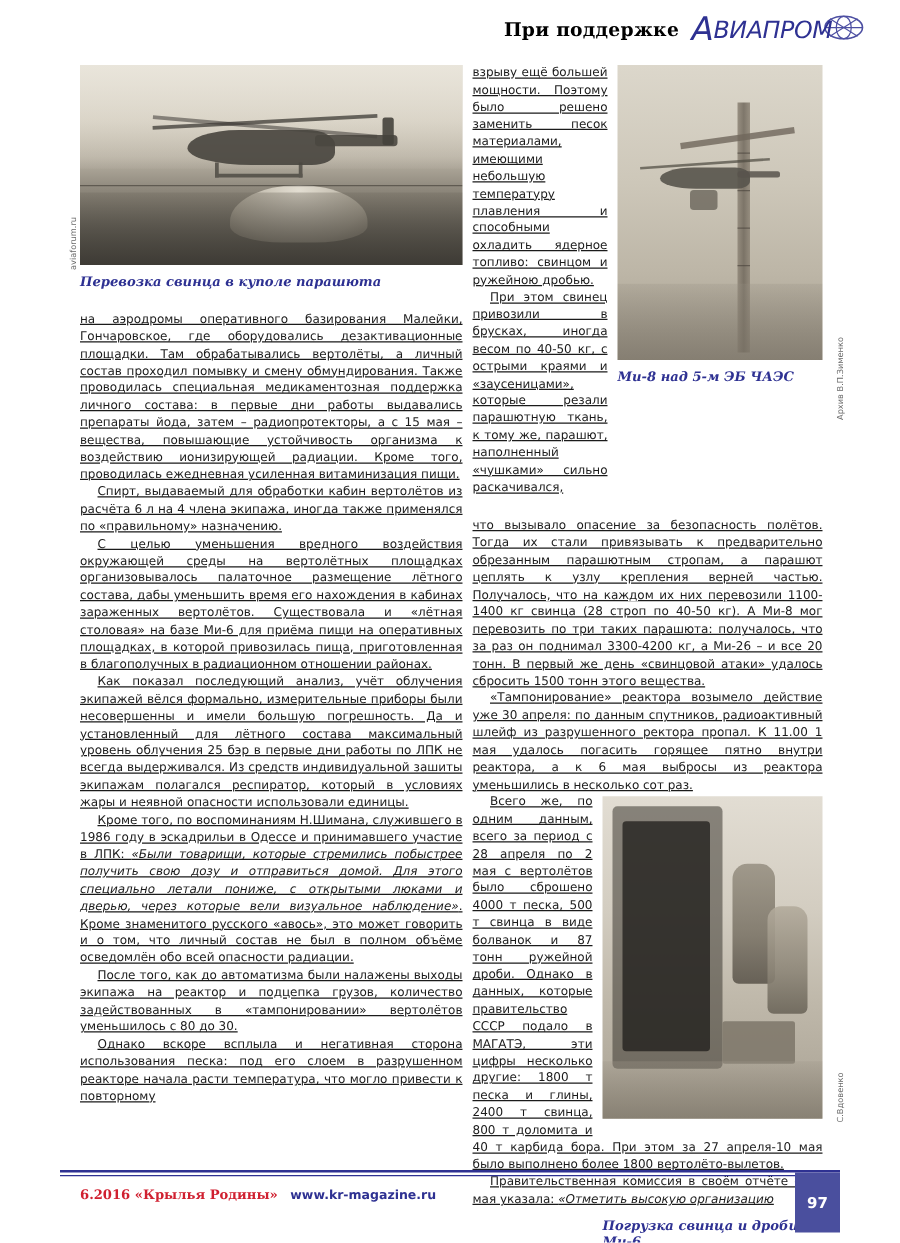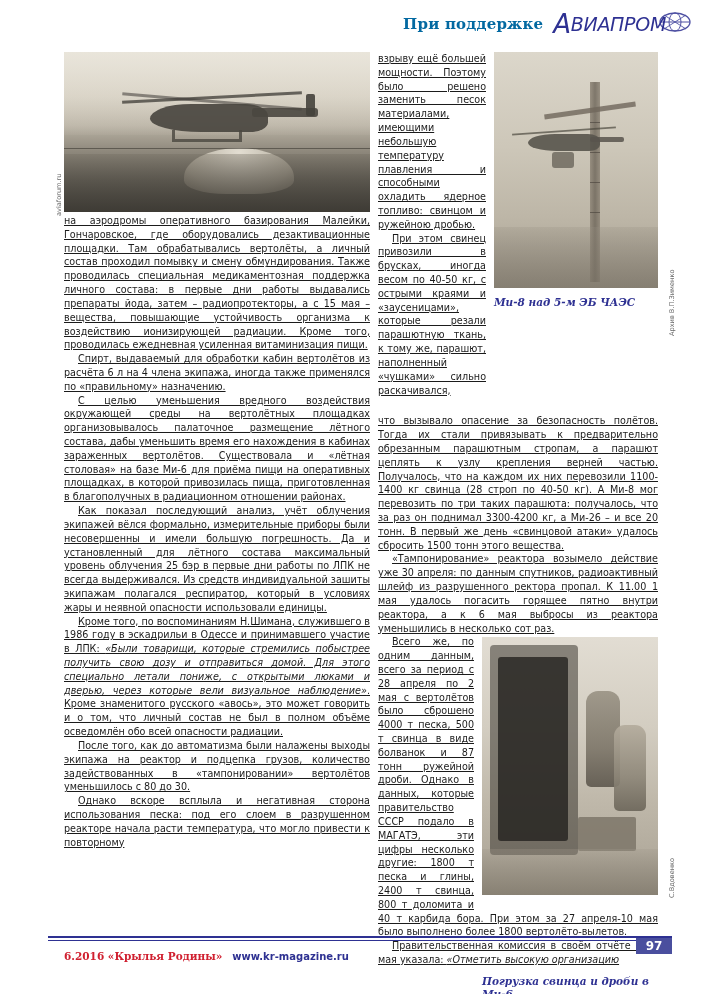--- a/index.html
+++ b/index.html
@@ -28,21 +28,21 @@
     position: absolute;
     right: 28px; top: 10px;
     display: flex;
     align-items: center;
     gap: 10px;
   }
   .support-text {
     font-family: "DejaVu Serif", serif;
     font-weight: bold;
     font-size: 15px;
-    color: #0369a1;
+    color: #000000;
     letter-spacing: 0.2px;
   }
   .aviaprom-logo {
     position: relative;
     display: flex;
     align-items: center;
   }
   .aviaprom-word {
     font-family: "DejaVu Sans", sans-serif;
     font-weight: normal;
@@ -182,21 +182,21 @@
     hyphens: manual;
   }
   .body-text p {
     text-indent: 14px;
     margin: 0;
     text-decoration: underline;
   }
   .body-text p.noindent { text-indent: 0; }
   .body-text .q-italic { font-style: italic; }
 
-  .left-body { margin-top: 2px; }
+  .left-body { margin-top: 16px; }
 
   
   .col-right {
     position: absolute;
     left: 378px; top: 52px;
     width: 280px;
   }
 
   .rc-top {
     display: flex;
@@ -397,21 +397,21 @@
   .footer-url {
     font-family: "DejaVu Sans", sans-serif;
     font-weight: bold;
     font-size: 10px;
     color: #2e3192;
     margin-left: 10px;
   }
   .page-badge {
     position: absolute;
     right: 48px; top: 2px;
-    width: 36px; height: 16px;
+    width: 36px; height: 48px;
     background: #4a4f9e;
     color: #ffffff;
     font-family: "DejaVu Sans", sans-serif;
     font-size: 12px;
     font-weight: bold;
     display: flex;
     align-items: center;
     justify-content: center;
   }
 </style>
@@ -447,20 +447,21 @@
       <div class="rotor r2"></div>
       <div class="heli-body"></div>
       <div class="heli-tail"></div>
       <div class="heli-fin"></div>
       <div class="heli-gear"></div>
       <div class="chute-dome"></div>
       <div class="ground-strip"></div>
       <div class="ground-line"></div>
     </div>
 
+    <div class="caption">Перевозка свинца в куполе парашюта</div>
 
     <div class="body-text left-body">
       <p class="noindent">на аэродромы оперативного базирования Малейки, Гончаровское, где оборудовались дезактивационные площадки. Там обрабатывались вертолёты, а личный состав проходил помывку и смену обмундирования. Также проводилась специальная медикаментозная поддержка личного состава: в первые дни работы выдавались препараты йода, затем – радиопротекторы, а с 15 мая – вещества, повышающие устойчивость организма к воздействию ионизирующей радиации. Кроме того, проводилась ежедневная усиленная витаминизация пищи.</p>
       <p>Спирт, выдаваемый для обработки кабин вертолётов из расчёта 6 л на 4 члена экипажа, иногда также применялся по «правильному» назначению.</p>
       <p>С целью уменьшения вредного воздействия окружающей среды на вертолётных площадках организовывалось палаточное размещение лётного состава, дабы уменьшить время его нахождения в кабинах зараженных вертолётов. Существовала и «лётная столовая» на базе Ми-6 для приёма пищи на оперативных площадках, в которой привозилась пища, приготовленная в благополучных в радиационном отношении районах.</p>
       <p>Как показал последующий анализ, учёт облучения экипажей вёлся формально, измерительные приборы были несовершенны и имели большую погрешность. Да и установленный для лётного состава максимальный уровень облучения 25 бэр в первые дни работы по ЛПК не всегда выдерживался. Из средств индивидуальной зашиты экипажам полагался респиратор, который в условиях жары и неявной опасности использовали единицы.</p>
       <p><span>Кроме того, по воспоминаниям Н.Шимана, служившего в 1986 году в эскадрильи в Одессе и принимавшего участие в ЛПК: </span><span class="q-italic">«Были товарищи, которые стремились побыстрее получить свою дозу и отправиться домой. Для этого специально летали пониже, с открытыми люками и дверью, через которые вели визуальное наблюдение»</span><span>. Кроме знаменитого русского «авось», это может говорить и о том, что личный состав не был в полном объёме осведомлён обо всей опасности радиации.</span></p>
       <p>После того, как до автоматизма были налажены выходы экипажа на реактор и подцепка грузов, количество задействованных в «тампонировании» вертолётов уменьшилось с 80 до 30.</p>
       <p>Однако вскоре всплыла и негативная сторона использования песка: под его слоем в разрушенном реакторе начала расти температура, что могло привести к повторному</p>
     </div>

